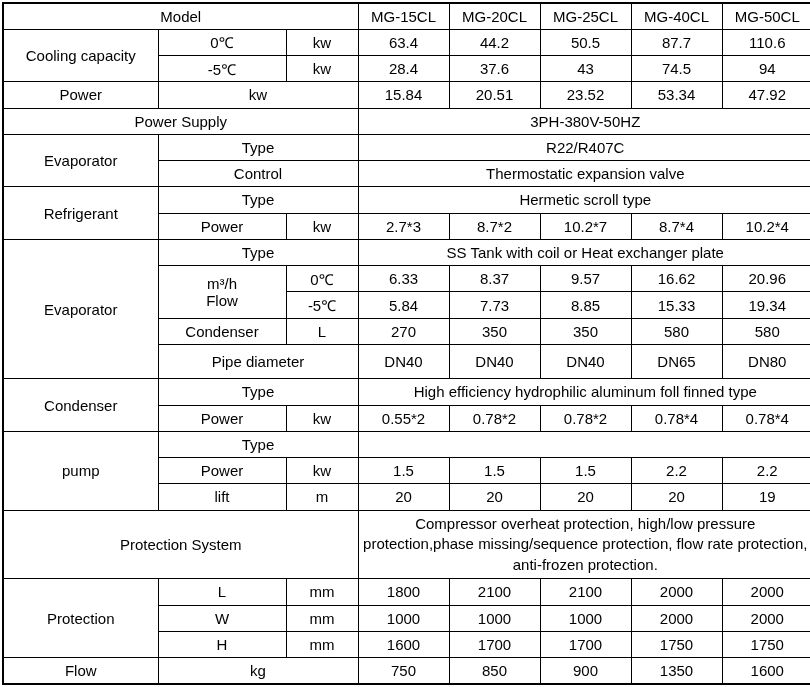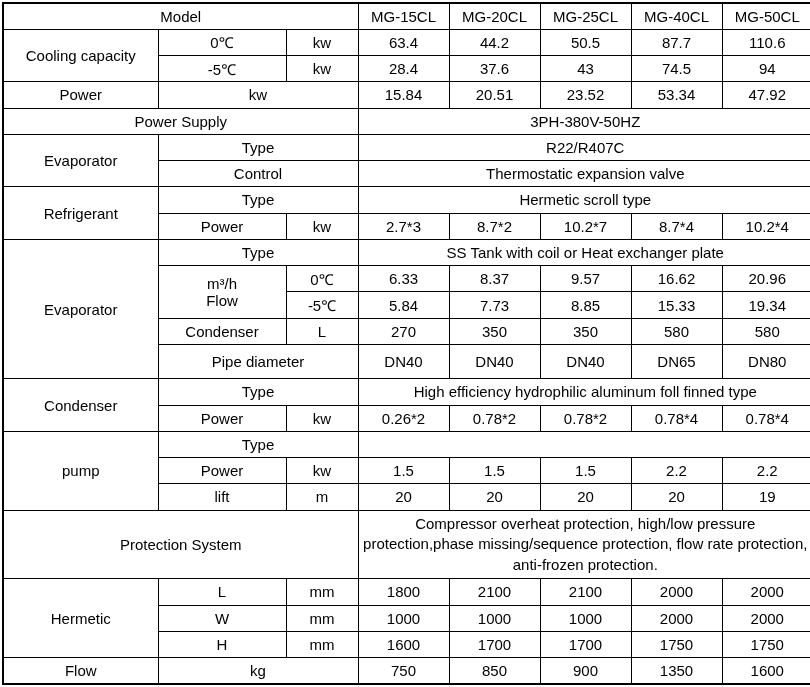--- a/index.html
+++ b/index.html
@@ -159,21 +159,21 @@
   </tr>
 
   <tr>
     <td rowspan="2">Condenser</td>
     <td colspan="2">Type</td>
     <td colspan="5">High efficiency hydrophilic aluminum foll finned type</td>
   </tr>
   <tr>
     <td>Power</td>
     <td>kw</td>
-    <td>0.26*2</td>
+    <td>0.55*2</td>
     <td>0.78*2</td>
     <td>0.78*2</td>
     <td>0.78*4</td>
     <td>0.78*4</td>
   </tr>
 
   <tr>
     <td rowspan="3">pump</td>
     <td colspan="2">Type</td>
     <td colspan="5"></td>
@@ -196,21 +196,21 @@
     <td>20</td>
     <td>19</td>
   </tr>
 
   <tr class="r-protect">
     <td colspan="3">Protection System</td>
     <td colspan="5" class="wrap">Compressor overheat protection, high/low pressure protection,phase missing/sequence protection, flow rate protection, anti-frozen protection.</td>
   </tr>
 
   <tr>
-    <td rowspan="3">Hermetic</td>
+    <td rowspan="3">Protection</td>
     <td>L</td>
     <td>mm</td>
     <td>1800</td>
     <td>2100</td>
     <td>2100</td>
     <td>2000</td>
     <td>2000</td>
   </tr>
   <tr>
     <td>W</td>

